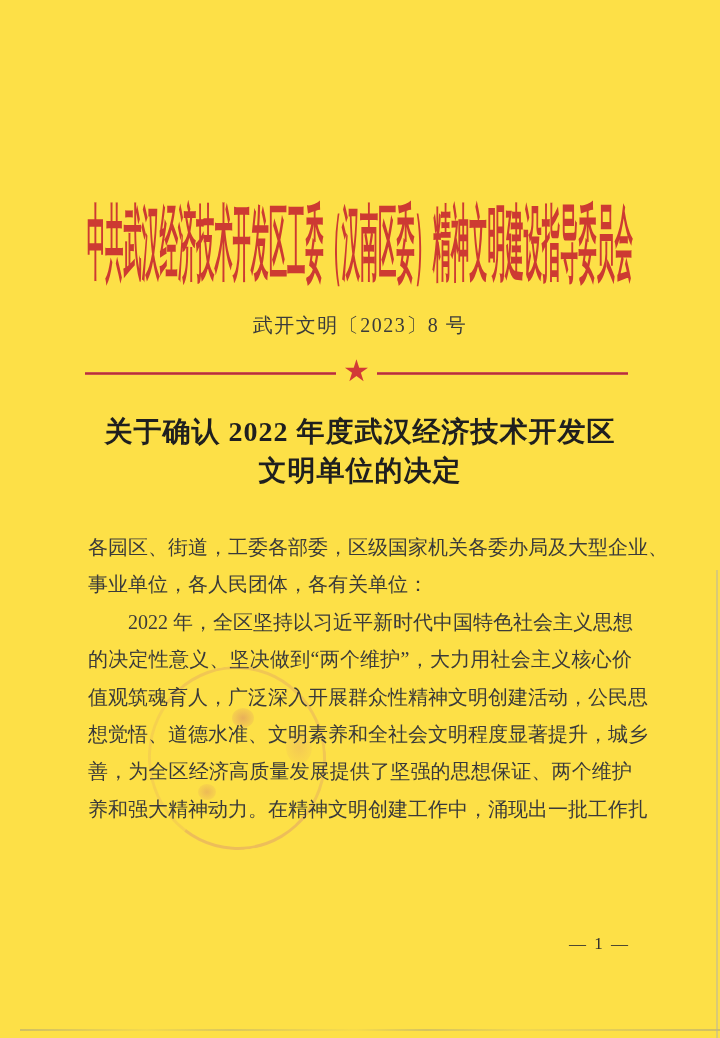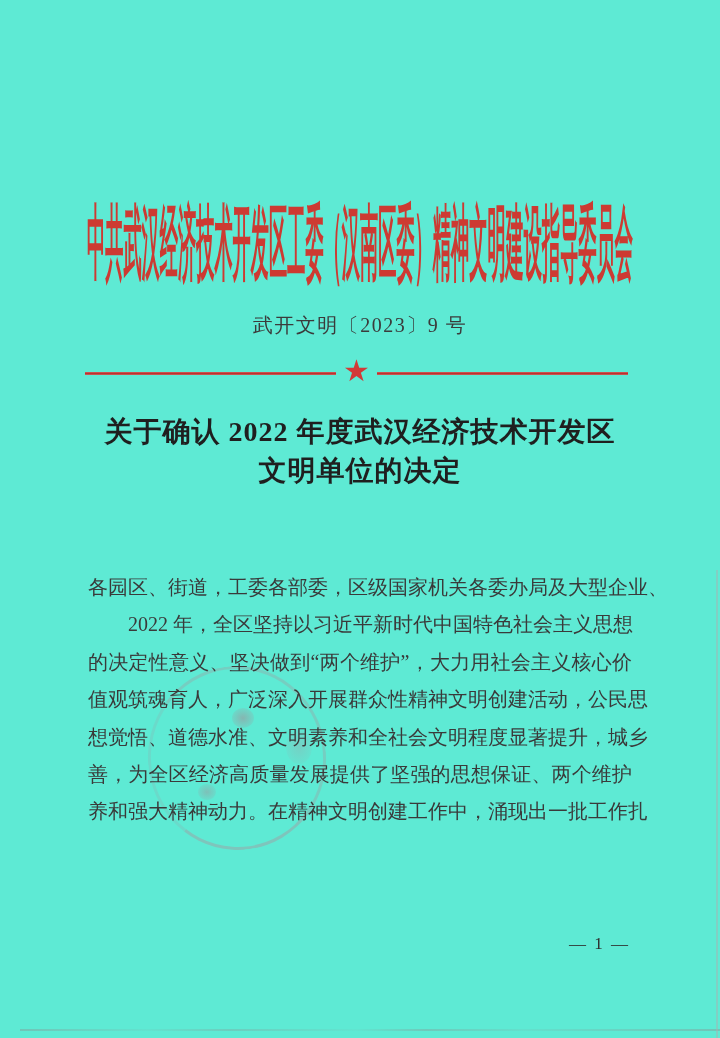--- a/index.html
+++ b/index.html
@@ -5,21 +5,21 @@
   html, body { margin: 0; padding: 0; }
   body {
     width: 720px; height: 1038px;
     background: #f4f4f2;
     font-family: "Liberation Serif", serif;
     overflow: hidden;
   }
   .page {
     position: relative;
     width: 720px; height: 1038px;
-    background: #5eead4;
+    background: #fde047;
     overflow: hidden;
   }
 
   
   .red-header {
     position: absolute; left: 0; top: 186px;
     width: 720px; height: 108px;
   }
   .red-header text {
     font-family: "Liberation Serif", serif;
@@ -57,21 +57,20 @@
     text-align: center;
     font-size: 28px; font-weight: bold; color: #1f1f1f;
     line-height: 38.5px; letter-spacing: 1px;
   }
 
   
   .content {
     position: absolute; left: 88px; top: 529px; width: 544px;
     font-size: 20px; color: #3a3a3a;
     line-height: 37.4px;
-    margin-top: 40px;
   }
   .content .tline {
     text-align: justify;
     text-align-last: justify;
     height: 37.4px; overflow: visible; white-space: nowrap;
   }
   .content .tline.no-just { text-align-last: left; }
   .content .tline.indent { text-indent: 2em; }
 
   
@@ -117,41 +116,42 @@
 </style>
 </head>
 <body>
 
 <div class="page">
 
   <svg class="red-header" width="720" height="108" viewBox="0 0 720 108">
     <text x="360" y="85" text-anchor="middle" textLength="546" lengthAdjust="spacingAndGlyphs">中共武汉经济技术开发区工委（汉南区委）精神文明建设指导委员会</text>
   </svg>
 
-  <div class="doc-number">武开文明〔2023〕9 号</div>
+  <div class="doc-number">武开文明〔2023〕8 号</div>
 
   <div class="divider">
     <div class="seg"></div>
     <div class="star">★</div>
     <div class="seg"></div>
   </div>
 
   <div class="title">
     <div>关于确认 2022 年度武汉经济技术开发区</div>
     <div>文明单位的决定</div>
   </div>
 
   <div class="seal"></div>
   <div class="seal-blob b1"></div>
   <div class="seal-blob b2"></div>
   <div class="seal-blob b3"></div>
 
   <div class="content">
     <div>
         <div class="tline">各园区、街道，工委各部委，区级国家机关各委办局及大型企业、</div>
+        <div class="tline no-just">事业单位，各人民团体，各有关单位：</div>
       </div>
     <div>
         <div class="tline indent">2022 年，全区坚持以习近平新时代中国特色社会主义思想</div>
         <div class="tline">的决定性意义、坚决做到“两个维护”，大力用社会主义核心价</div>
         <div class="tline">值观筑魂育人，广泛深入开展群众性精神文明创建活动，公民思</div>
         <div class="tline">想觉悟、道德水准、文明素养和全社会文明程度显著提升，城乡</div>
         <div class="tline">善，为全区经济高质量发展提供了坚强的思想保证、两个维护</div>
         <div class="tline">养和强大精神动力。在精神文明创建工作中，涌现出一批工作扎</div>
       </div>
   </div>

